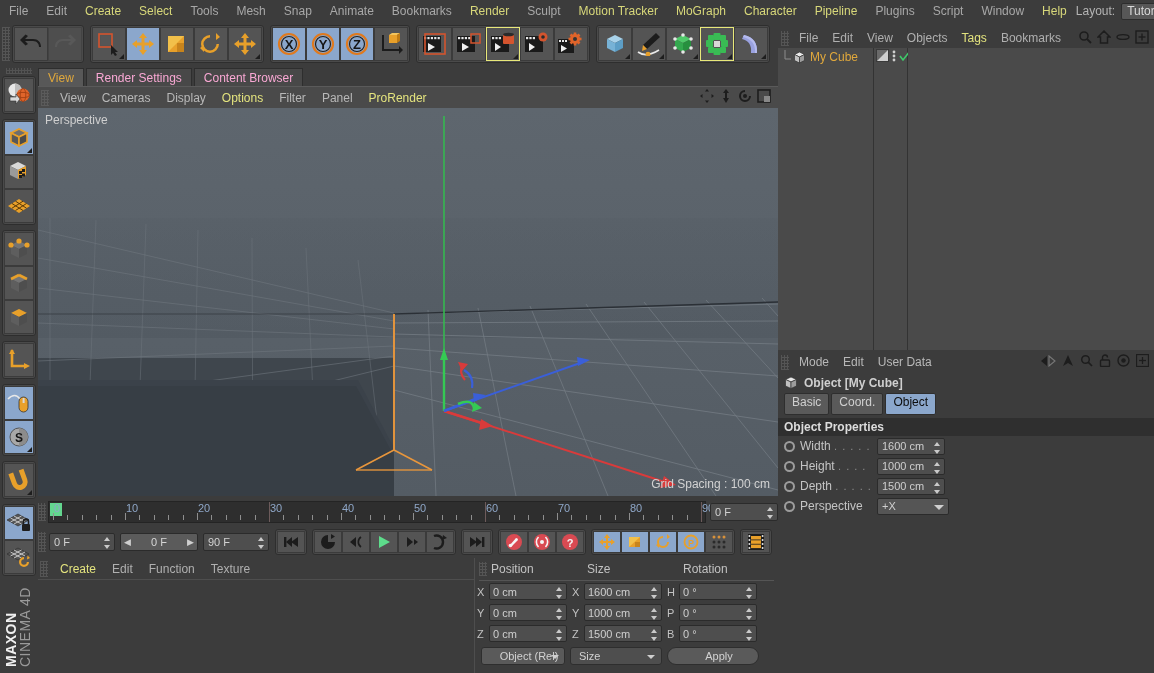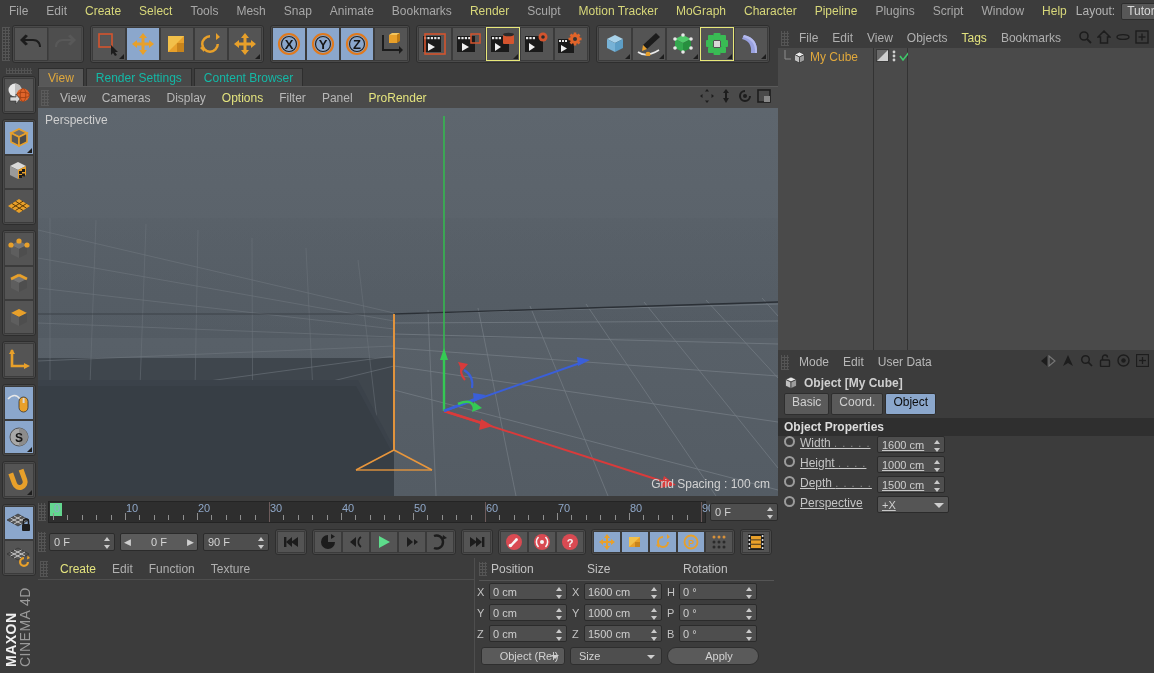--- a/index.html
+++ b/index.html
@@ -60,21 +60,21 @@
   .lgroup { background:#4a4a4a; border:1px solid #2e2e2e; border-radius:3px; padding:1px; margin-bottom:5px; width:34px; }
   .lbtn { width:30px; height:34px; background:#545454; border:1px solid #3b3b3b;
           display:flex; align-items:center; justify-content:center; position:relative; }
   .lbtn.sel { background:#8ba7cc; }
   .brand { position:absolute; bottom:6px; left:4px; width:30px; height:120px; }
   .brand span { display:block; writing-mode:vertical-rl; transform:rotate(180deg);
      font-size:14px; font-weight:bold; letter-spacing:.5px; line-height:14px;}
 
   
   .vp-tabs { position:absolute; top:66px; left:38px; width:740px; height:20px; background:#3c3c3c; display:flex; align-items:flex-end;}
-  .vtab { height:18px; line-height:18px; padding:0 9px; font-size:12px; color:#14b8a6;
+  .vtab { height:18px; line-height:18px; padding:0 9px; font-size:12px; color:#f9a8d4;
      background:#484848; border:1px solid #2e2e2e; border-bottom:none; margin-right:2px;}
   .vtab.act { background:#585858; color:#e0a83c; }
 
   .vp-menu { position:absolute; top:86px; left:38px; width:740px; height:22px; background:#4a4a4a;
      display:flex; align-items:center; border-top:1px solid #5a5a5a;}
   .vp-menu .mi { padding:0 8px; font-size:12px; color:#b8b8b8; line-height:22px;}
   .vp-menu .mi.hi { color:#e3e37e; }
   .vp-icons { margin-left:auto; display:flex; gap:3px; padding-right:6px; align-items:center;}
 
   .viewport { position:absolute; top:108px; left:38px; width:740px; height:388px; overflow:hidden;
@@ -135,21 +135,21 @@
   .am-menu { height:20px; display:flex; align-items:center;}
   .am-menu .mi { padding:0 7px; font-size:12px; color:#b8b8b8; line-height:20px;}
   .am-icons { margin-left:auto; display:flex; gap:6px; align-items:center; padding-right:5px;}
   .am-title { height:22px; display:flex; align-items:center; gap:6px; padding-left:6px; font-size:12px; color:#cfcfcf;font-weight:bold;}
   .am-tabs { height:20px; display:flex; align-items:center; padding-left:6px; gap:2px;}
   .amtab { height:22px; line-height:17px; padding:0 7px; font-size:12px; color:#d0d0d0;
      background:#5a5a5a; border:1px solid #2e2e2e; border-radius:2px;}
   .amtab.act { background:#8ba7cc; color:#0d0d0d; }
   .am-section { height:18px; background:#2f2f2f; display:flex; align-items:center; padding-left:6px;
      font-size:12px; color:#dcdcdc; font-weight:bold; margin-top:4px;}
-  .am-row { height:20px; display:flex; align-items:flex-start; padding-left:6px; gap:5px;text-decoration:underline;}
+  .am-row { height:20px; display:flex; align-items:center; padding-left:6px; gap:5px;}
   .radio { width:11px; height:11px; border-radius:50%; border:2px solid #9c9c9c; flex:0 0 11px;}
   .am-lbl { font-size:12px; color:#c4c4c4; width:72px; }
   .am-field { width:68px; height:17px; background:#4e4e4e; border:1px solid #2b2b2b; border-radius:2px;
      display:flex; align-items:center; padding:0 4px; font-size:11px; color:#cfcfcf; position:relative;}
   .am-sel { width:72px; height:17px; background:#555; border:1px solid #2b2b2b; border-radius:2px;
      display:flex; align-items:center; padding:0 4px; font-size:11px; color:#cfcfcf; position:relative;}
   .am-sel .tri { position:absolute; right:4px; top:6px;
      border-left:5px solid transparent; border-right:5px solid transparent; border-top:5px solid #cfcfcf;}
   .dots { font-size:11px; color:#8c8c8c; letter-spacing:1px;}
 </style>

